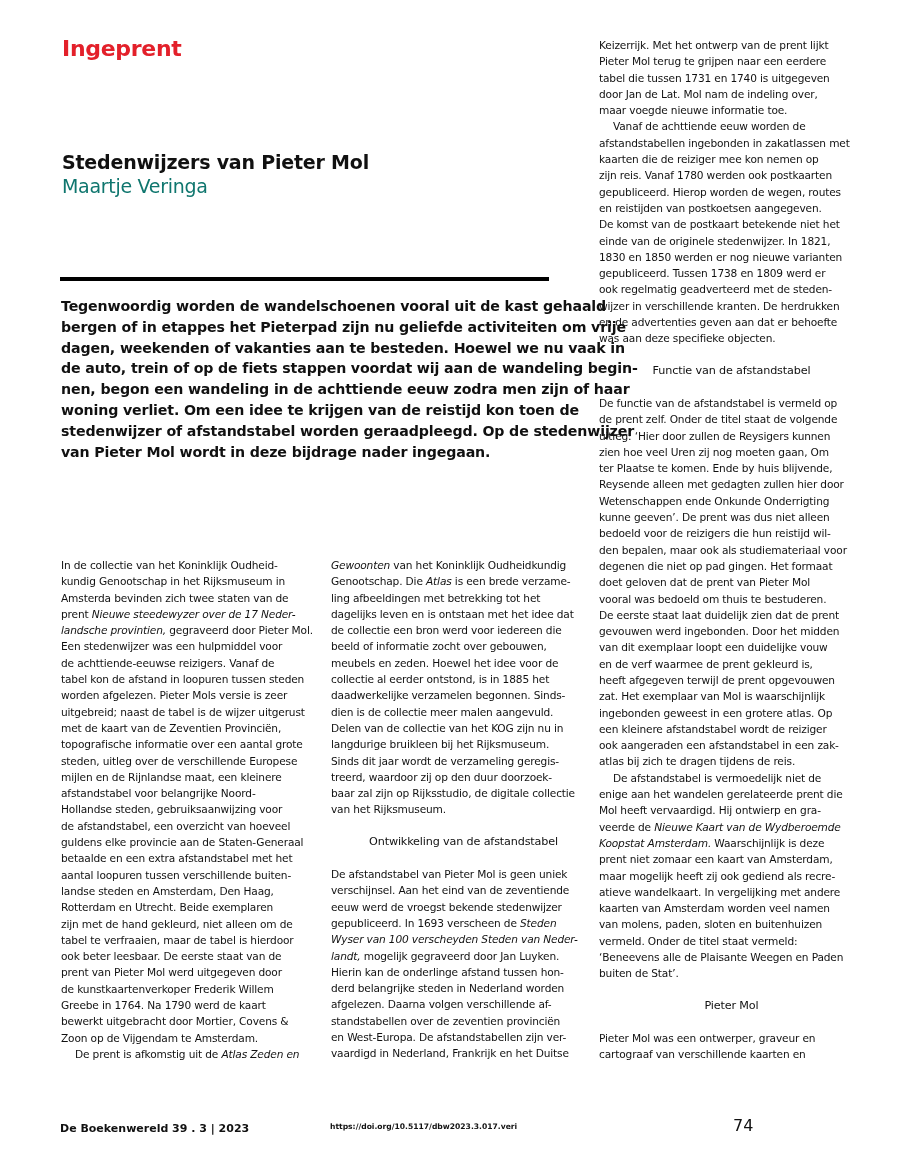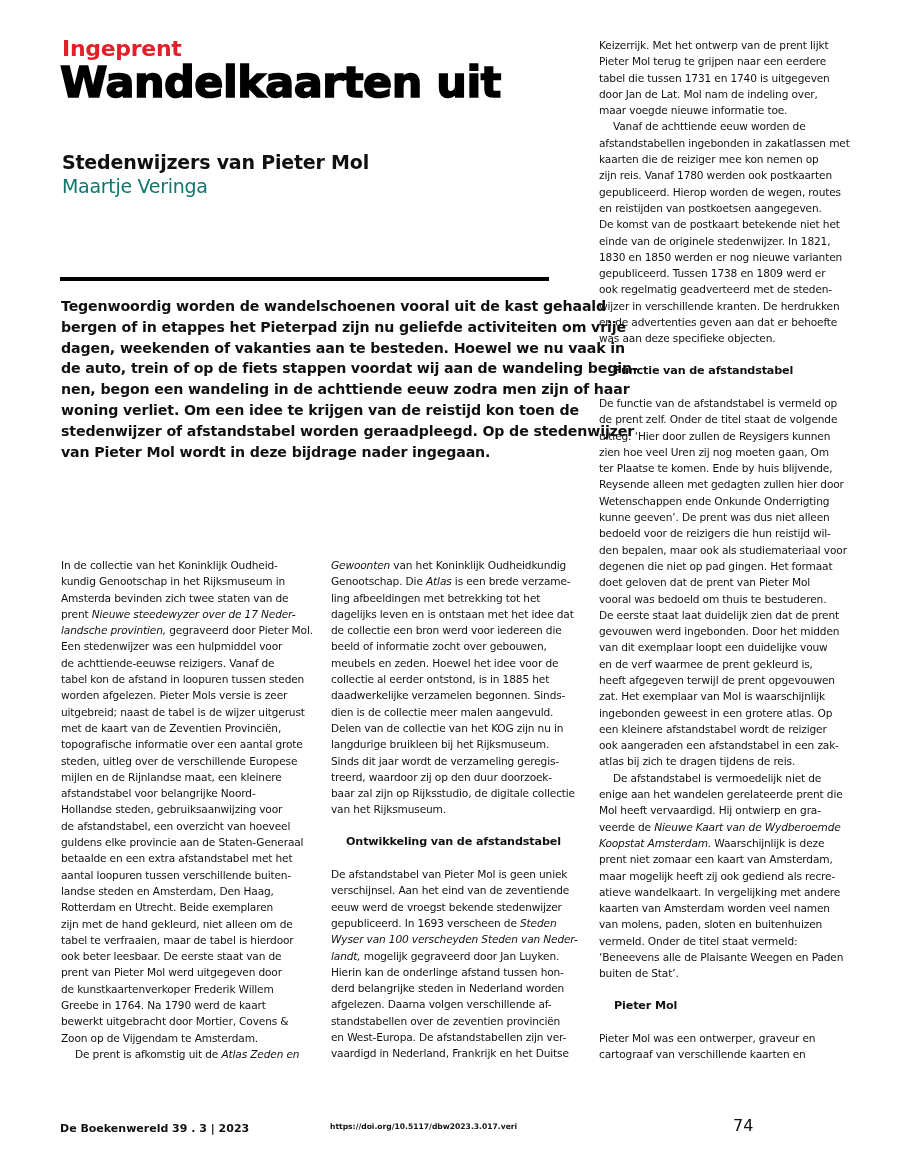--- a/index.html
+++ b/index.html
@@ -12,32 +12,31 @@
   .author { left: 62px; top: 175px; font-family: "DejaVu Sans", sans-serif; font-size: 19px; color: #0f766e; letter-spacing: -0.3px; }
   .rule { left: 60px; top: 277px; width: 489px; height: 4px; background: #000; }
   .intro { left: 61px; top: 296px; width: 500px; font-family: "DejaVu Sans", sans-serif; font-weight: bold; font-size: 14.2px; line-height: 20.8px; color: #111; letter-spacing: -0.15px; }
   .intro .l, .col .l { display: block; white-space: nowrap; }
   .col { font-family: "DejaVu Sans", sans-serif; font-size: 10.6px; line-height: 16.3px; color: #111; letter-spacing: -0.15px; }
   .c1 { left: 61px; top: 557px; width: 250px; }
   .c2 { left: 331px; top: 557px; width: 250px; }
   .c3 { left: 599px; top: 37px; width: 250px; }
   .col em, .col i { }
   .ind { padding-left: 14px; }
-  .sh { font-weight: bold; font-size: 11.2px; padding-left: 15px; display: block; white-space: nowrap; }
+  .sh { font-weight: normal; font-size: 11.2px; padding-left: 15px; display: block; white-space: nowrap; text-align: center; }
   .gap { display: block; height: 16px; }
   .footer-left { left: 60px; top: 1122px; font-family: "DejaVu Sans", sans-serif; font-weight: bold; font-size: 11px; color: #111; }
   .footer-doi { left: 330px; top: 1122px; font-family: "DejaVu Sans", sans-serif; font-weight: bold; font-size: 7.6px; color: #111; }
   .pageno { left: 733px; top: 1116px; font-family: "DejaVu Sans", sans-serif; font-size: 16px; color: #111; }
 </style>
 </head>
 <body>
 
 <div class="abs kicker">Ingeprent</div>
 <div class="abs title">
-  <span class="line">Wandelkaarten uit</span>
 </div>
 <div class="abs subtitle">Stedenwijzers van Pieter Mol</div>
 <div class="abs author">Maartje Veringa</div>
 <div class="abs rule"></div>
 
 <div class="abs intro">
     <span class="l">Tegenwoordig worden de wandelschoenen vooral uit de kast gehaald</span>
     <span class="l">bergen of in etappes het Pieterpad zijn nu geliefde activiteiten om vrije</span>
     <span class="l">dagen, weekenden of vakanties aan te besteden. Hoewel we nu vaak in</span>
     <span class="l">de auto, trein of op de fiets stappen voordat wij aan de wandeling begin-</span>

